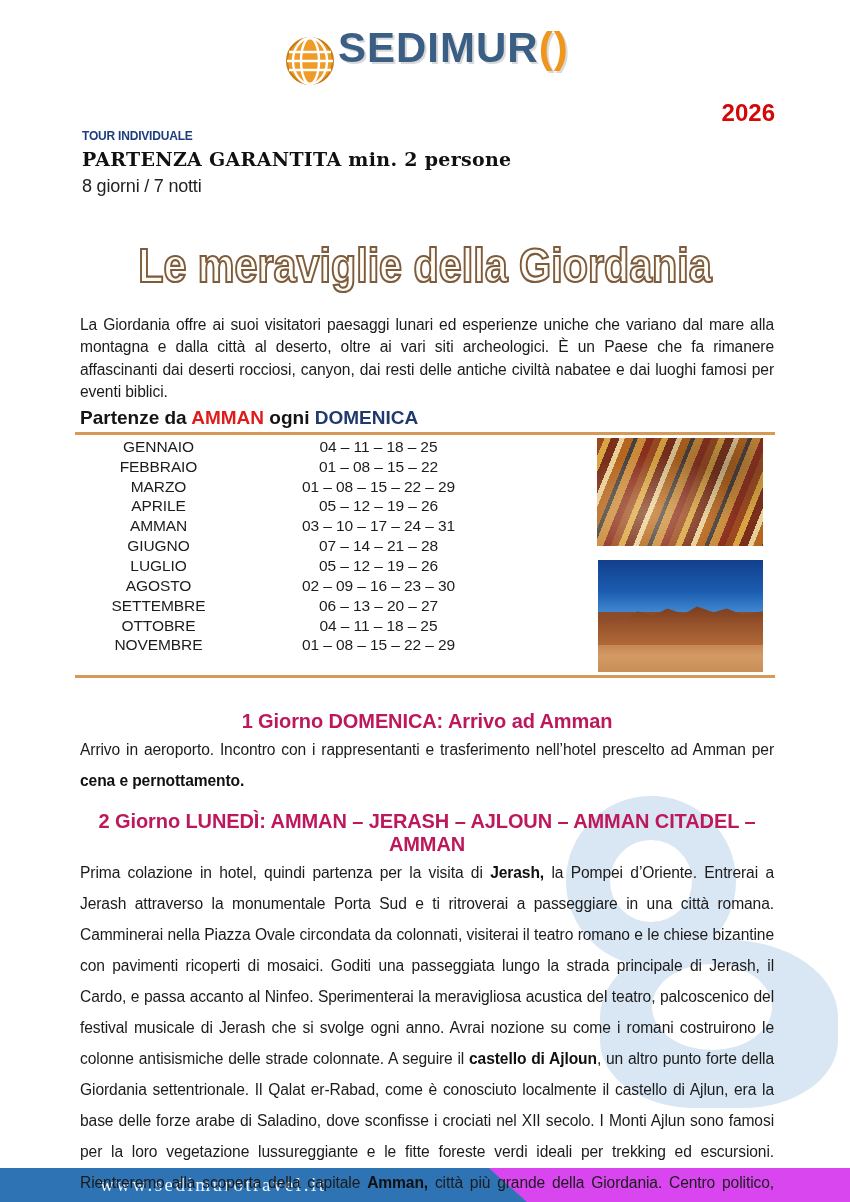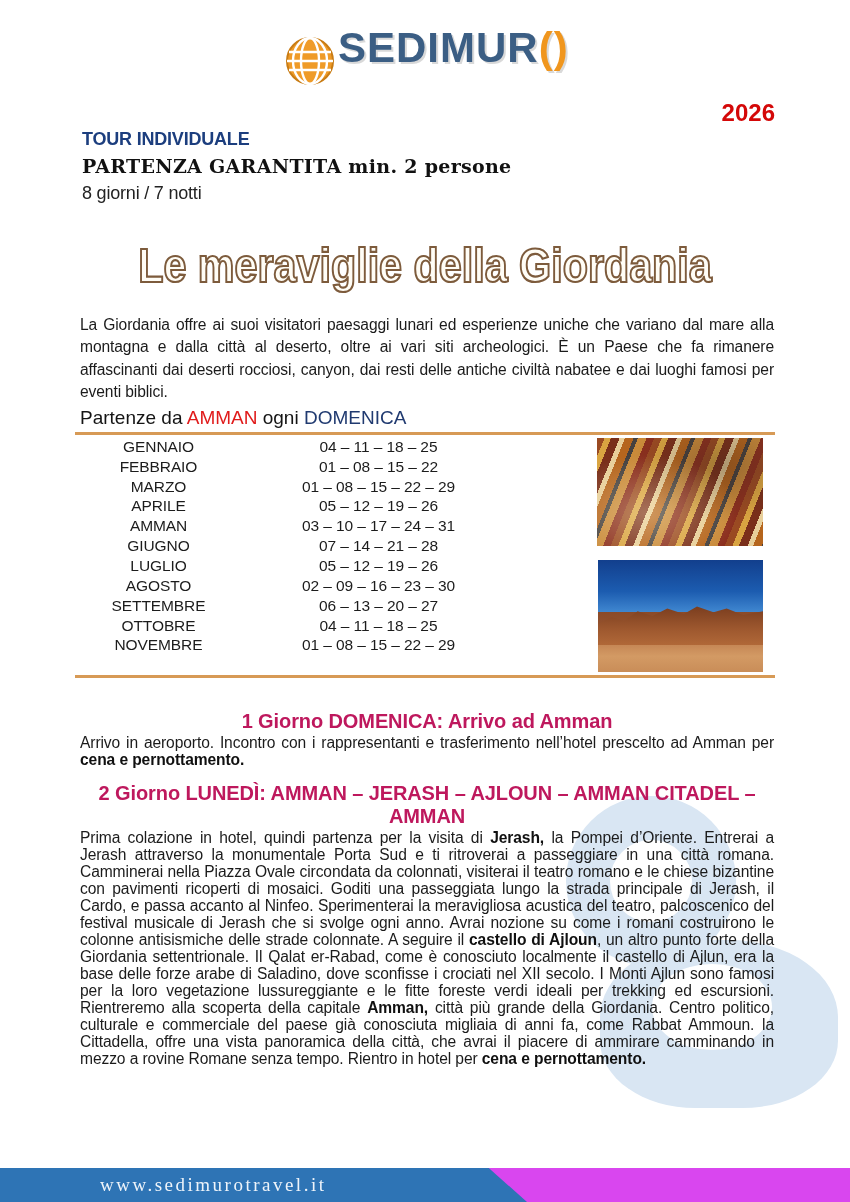--- a/index.html
+++ b/index.html
@@ -19,37 +19,37 @@
   .brand-sub{
     position:absolute;left:350px;top:60px;font-size:27px;font-weight:bold;
     letter-spacing:18px;color:#3b5e84;white-space:nowrap;
     text-shadow:2px 2px 0 rgba(130,130,130,.30);
   }
   
   .year{
     position:absolute;top:99px;right:75px;font-size:24px;font-weight:bold;color:#d40808;
   }
   .hdr{position:absolute;left:82px;top:129px;width:600px;}
-  .tour-type{font-size:18px;font-weight:bold;color:#1c3e7e;letter-spacing:-0.2px;}
+  .tour-type{font-size:12px;font-weight:bold;color:#1c3e7e;letter-spacing:-0.2px;}
   .guarantee{font-family:"DejaVu Serif",serif;font-size:19px;font-weight:bold;color:#111;margin-top:5px;letter-spacing:0.3px;}
   .duration{font-size:18px;color:#222;margin-top:6px;letter-spacing:-0.2px;}
   
   .big-title{
     position:absolute;left:0;top:238px;width:850px;text-align:center;
     font-size:48px;font-weight:800;letter-spacing:0px;white-space:nowrap;
     color:#fffdf6;-webkit-text-stroke:2.2px #7d5b3c;
     transform:scaleX(0.86);transform-origin:50% 50%;
   }
   
   .intro{
     position:absolute;left:80px;top:314px;width:694px;
     font-size:15.6px;line-height:22.4px;text-align:justify;letter-spacing:-0.1px;color:#1b1b1b;
   }
   
-  .dep-heading{position:absolute;left:80px;top:407px;font-size:19px;font-weight:normal;white-space:nowrap;}
+  .dep-heading{position:absolute;left:80px;top:407px;font-size:19px;font-weight:bold;white-space:nowrap;}
   .dep-heading .c-black{color:#141414;}
   .dep-heading .c-red{color:#e01b1b;}
   .dep-heading .c-navy{color:#203a70;}
   .rule{position:absolute;left:75px;width:700px;background:#d79a56;}
   .rule-top{top:432px;height:3px;}
   .rule-bottom{top:675px;height:3px;}
   .dep-table{position:absolute;left:82px;top:437px;width:440px;}
   .drow{display:flex;height:19.85px;align-items:center;font-size:15.5px;color:#1c1c1c;letter-spacing:-0.1px;text-align:center;}
   .drow .month{width:153px;}
   .drow .dates{flex:1;}
@@ -85,21 +85,21 @@
     left:600px;top:940px;width:238px;height:168px;border-radius:46% 46% 40% 40%;
     background:#d9e6f3;
   }
   .wm-blob-hole{
     left:652px;top:964px;width:120px;height:86px;border-radius:50%;background:#ffffff;
   }
   
   .itinerary{position:absolute;left:80px;top:710px;width:694px;z-index:1;}
   .day{margin-bottom:14px;}
   .day-heading{font-size:20px;font-weight:bold;color:#be185d;letter-spacing:-0.1px;margin-bottom:1px;text-align:center;}
-  .day-body{font-size:15.6px;line-height:17px;text-align:justify;letter-spacing:-0.1px;color:#1b1b1b;}
+  .day-body{font-size:15.6px;line-height:31px;text-align:justify;letter-spacing:-0.1px;color:#1b1b1b;}
   .day-body b{color:#101010;}
   
   .footer{position:absolute;left:0;top:1168px;width:850px;height:34px;background:#d946ef;}
   .footer-dark{
     position:absolute;left:0;top:0;width:100%;height:100%;background:#2e74b5;
     clip-path:polygon(0 0,57.5% 0,62% 100%,0 100%);
   }
   .footer-url{
     position:absolute;left:100px;top:0;height:34px;line-height:34px;
     font-family:"Liberation Serif",serif;font-size:19px;letter-spacing:2.5px;color:#eef4fa;

